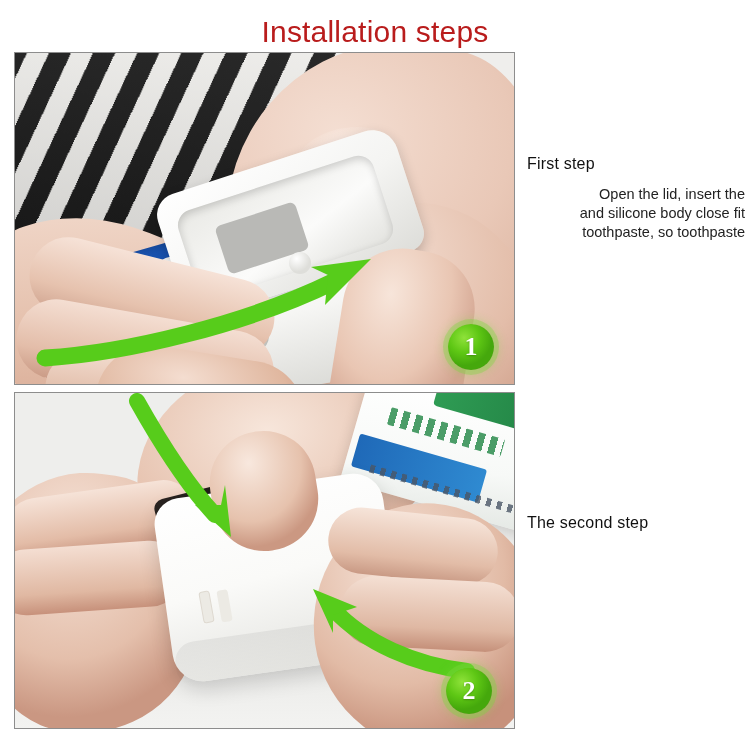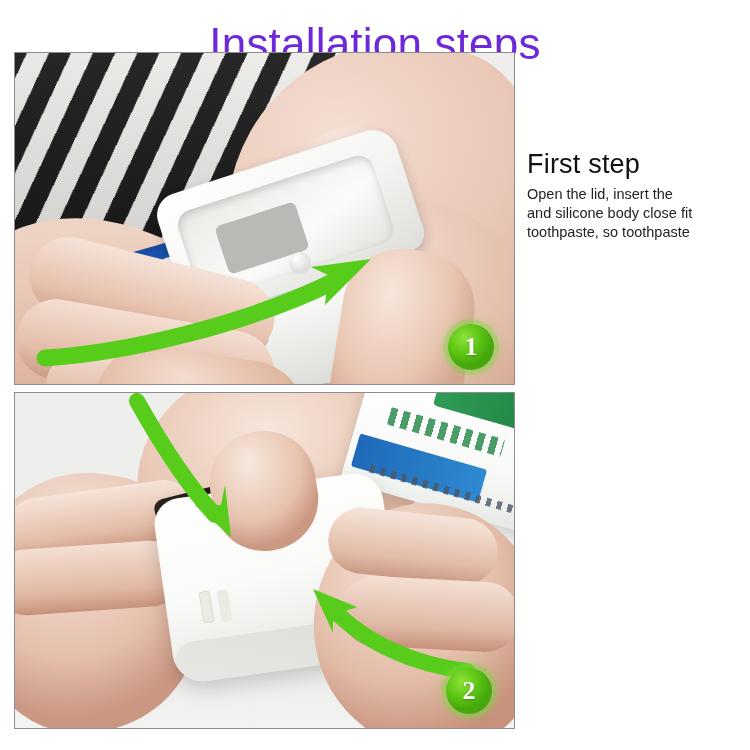--- a/index.html
+++ b/index.html
@@ -5,22 +5,22 @@
   html,body{margin:0;padding:0;background:#ffffff;}
   body{
     width:750px;height:750px;overflow:hidden;
     font-family:"Liberation Sans","DejaVu Sans",sans-serif;
     color:#1a1a1a;position:relative;
   }
   .page{position:relative;width:750px;height:750px;background:#fff;}
 
   
   .title{
-    position:absolute;left:0;top:24px;width:750px;text-align:center;
-    font-size:44px;font-weight:400;letter-spacing:.2px;color:#6d28d9;
+    position:absolute;left:0;top:12px;width:750px;text-align:center;
+    font-size:30px;font-weight:400;letter-spacing:.2px;color:#b91c1c;
     line-height:40px;
   }
 
   
   .panel{
     position:absolute;overflow:hidden;background:#e9e9e9;
     border:1px solid #8d8d8d;
     box-shadow:0 0 0 1px rgba(255,255,255,.4) inset;
   }
   #panel-1{left:14px;top:52px;width:499px;height:331px;}
@@ -277,27 +277,27 @@
     text-shadow:0 1px 2px rgba(0,0,0,.25);
   }
   #badge-1{right:20px;bottom:14px;}
   #badge-2{right:22px;bottom:14px;}
 
   
   .caption{position:absolute;left:527px;width:218px;}
   #caption-1{top:149px;}
   #caption-2{top:508px;}
   .cap-head{
-    font-size:27px;font-weight:400;color:#111;line-height:30px;
+    font-size:16px;font-weight:400;color:#111;line-height:30px;
     margin:0 0 6px 0;letter-spacing:.2px;white-space:nowrap;
   }
   .cap-body{
     font-size:14.5px;line-height:19px;color:#222;margin:0;
   }
-  .cap-body .ln{display:block;white-space:nowrap;}
+  .cap-body .ln{display:block;white-space:nowrap;text-align:right;}
 </style>
 </head>
 <body>
 
 <div class="page">
 
   <div class="title">Installation steps</div>
 
   <div class="panel" id="panel-1">
     <div class="photo">
@@ -382,15 +382,16 @@
   <div class="caption" id="caption-1">
     <div class="cap-head">First step</div>
     <div class="cap-body">
       <span class="ln">Open the lid, insert the</span>
       <span class="ln">and silicone body close fit</span>
       <span class="ln">toothpaste, so toothpaste</span>
     </div>
   </div>
 
   <div class="caption" id="caption-2">
+    <div class="cap-head">The second step</div>
   </div>
 
 </div>
 
 </body></html>

